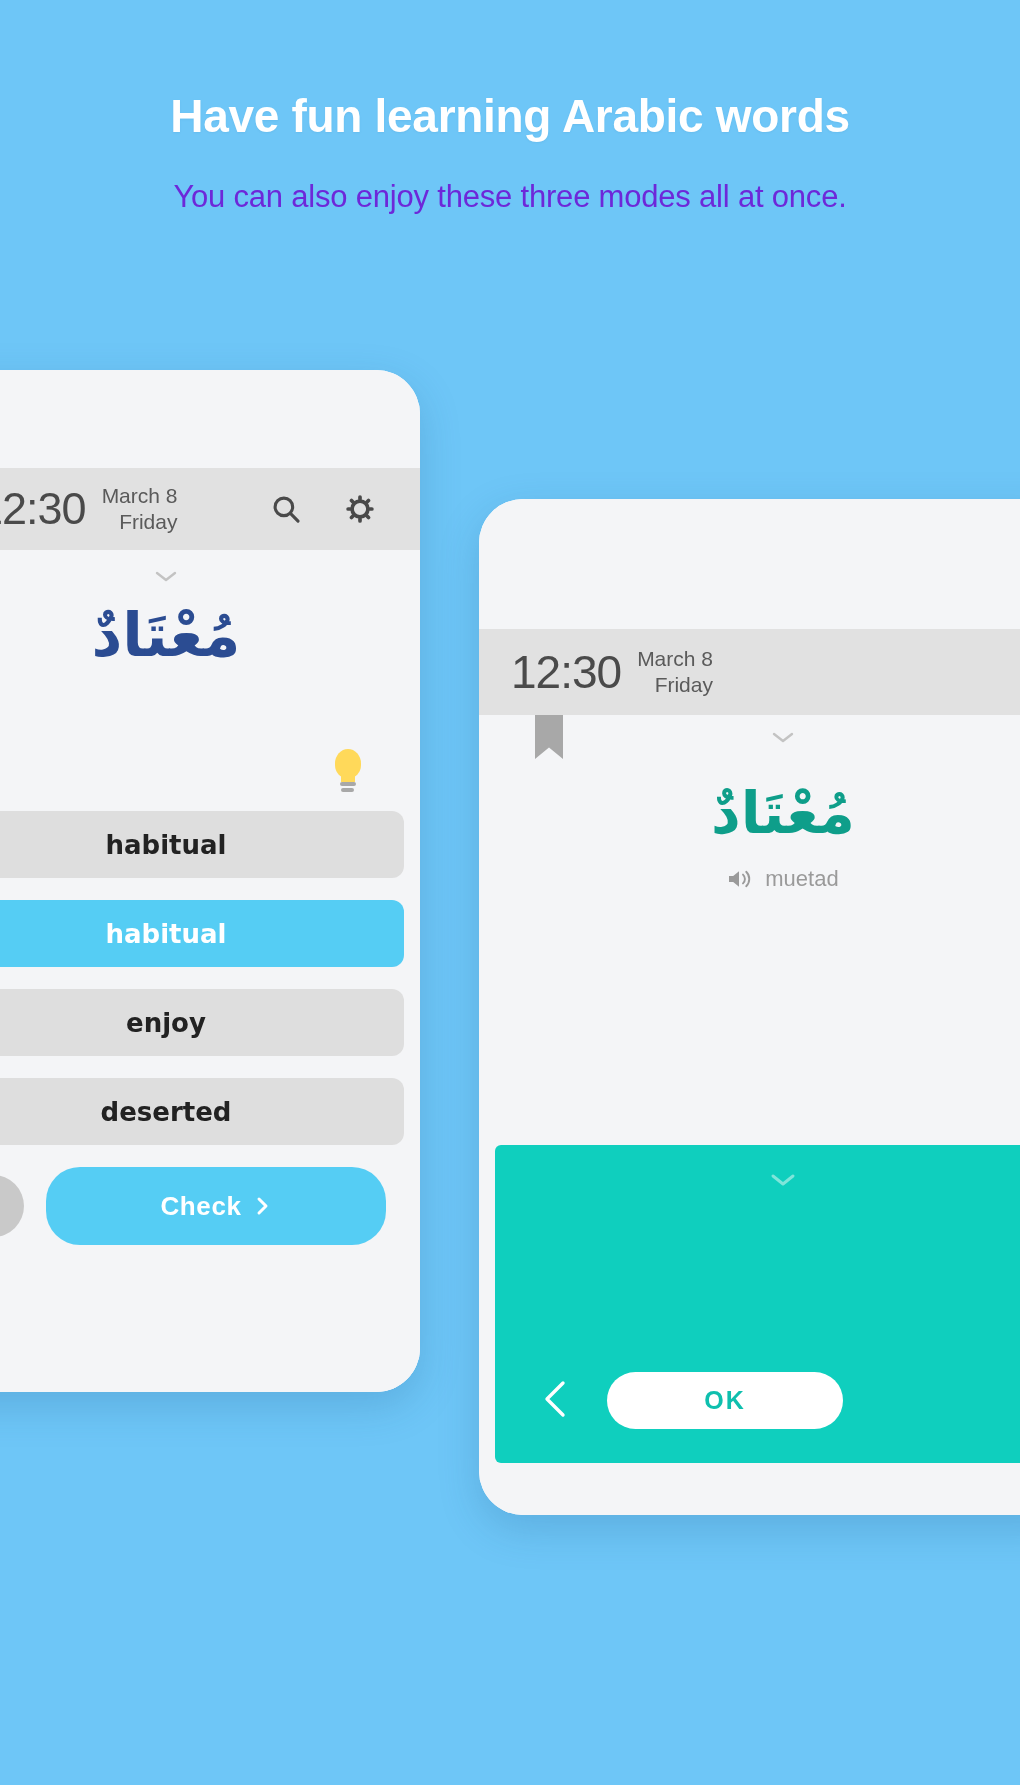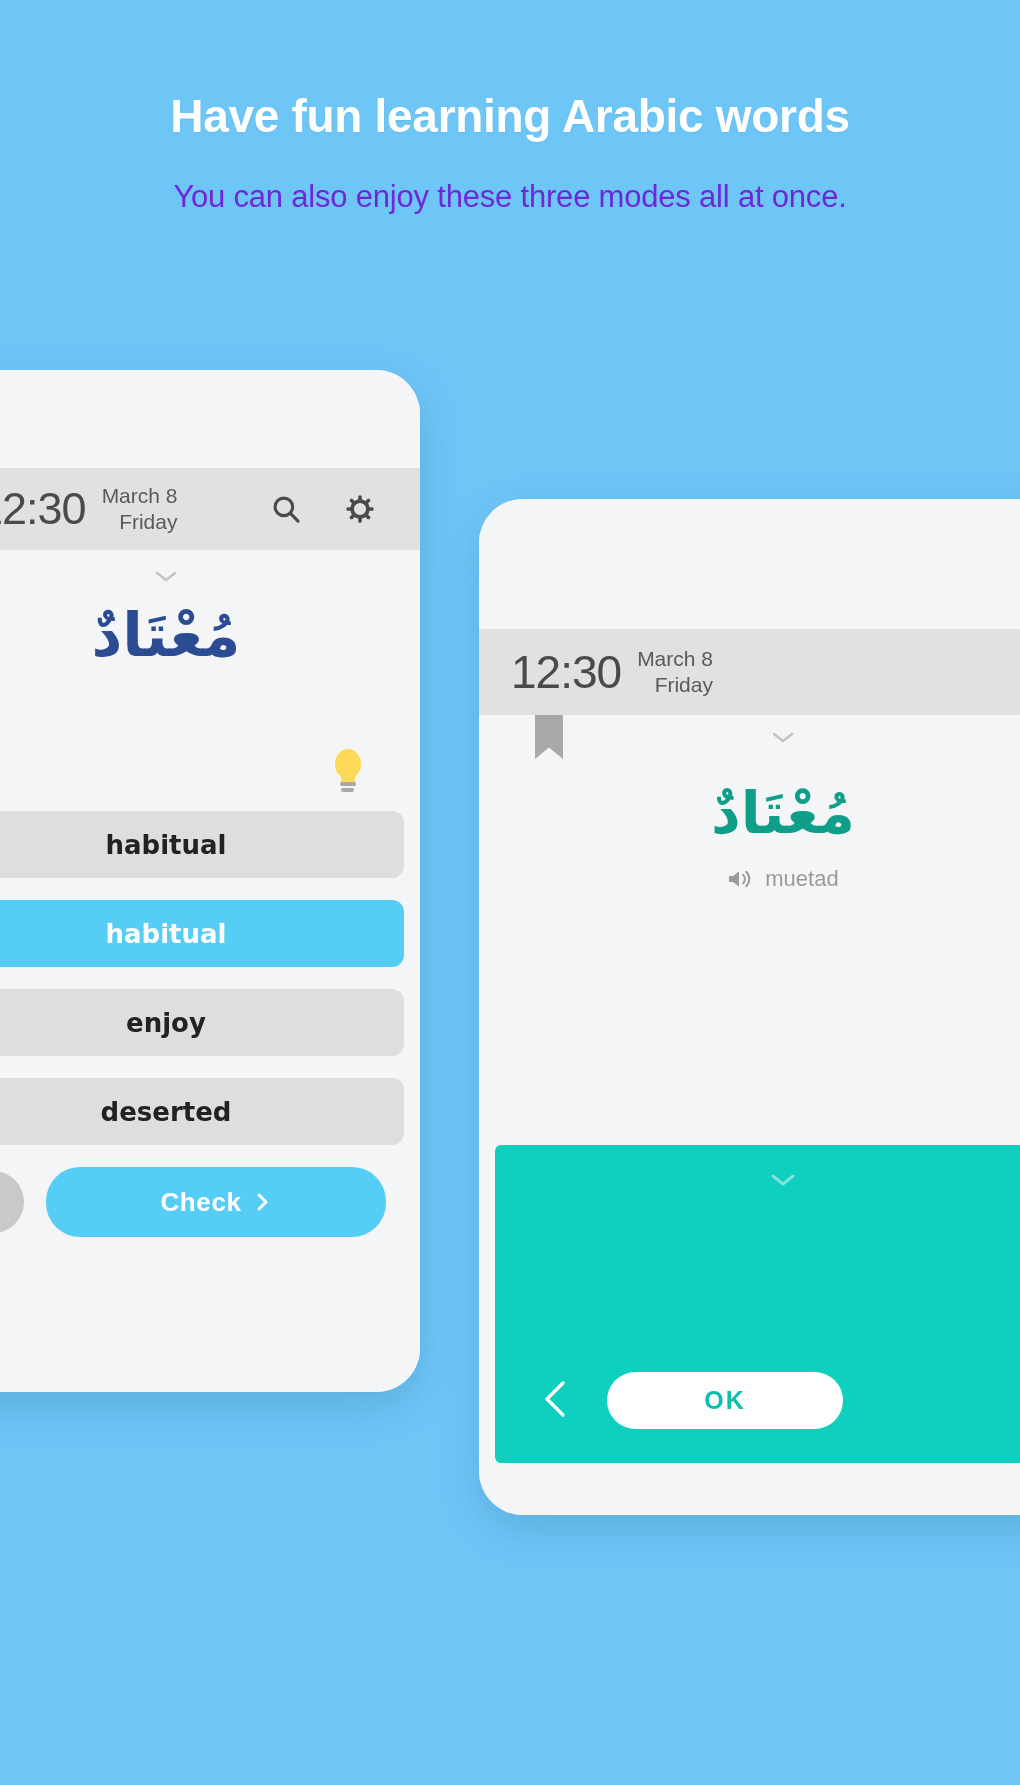--- a/index.html
+++ b/index.html
@@ -104,21 +104,21 @@
 
   .bottom-row {
     display:flex; align-items:center; gap:22px;
     padding:0 34px 0 16px; margin-top:12px;
   }
   .toggle-pill {
     width:96px; height:62px; border-radius:34px; background:#C9C9C9;
     display:flex; align-items:center; flex:0 0 auto;
   }
   .check-btn {
-    flex:1 1 auto; height:70px; border-radius:34px; background:#55CDF4;
+    flex:1 1 auto; height:78px; border-radius:34px; background:#55CDF4;
     display:flex; align-items:center; justify-content:center; gap:12px;
     color:#FFFFFF; font-size:26px; font-weight:bold; letter-spacing:.6px;
   }
 
   
   #phone-right {
     left:479px; top:499px;
     width:608px; height:1016px;
   }
   #phone-right .screen { position:absolute; inset:0; background:#F4F5F7; }

